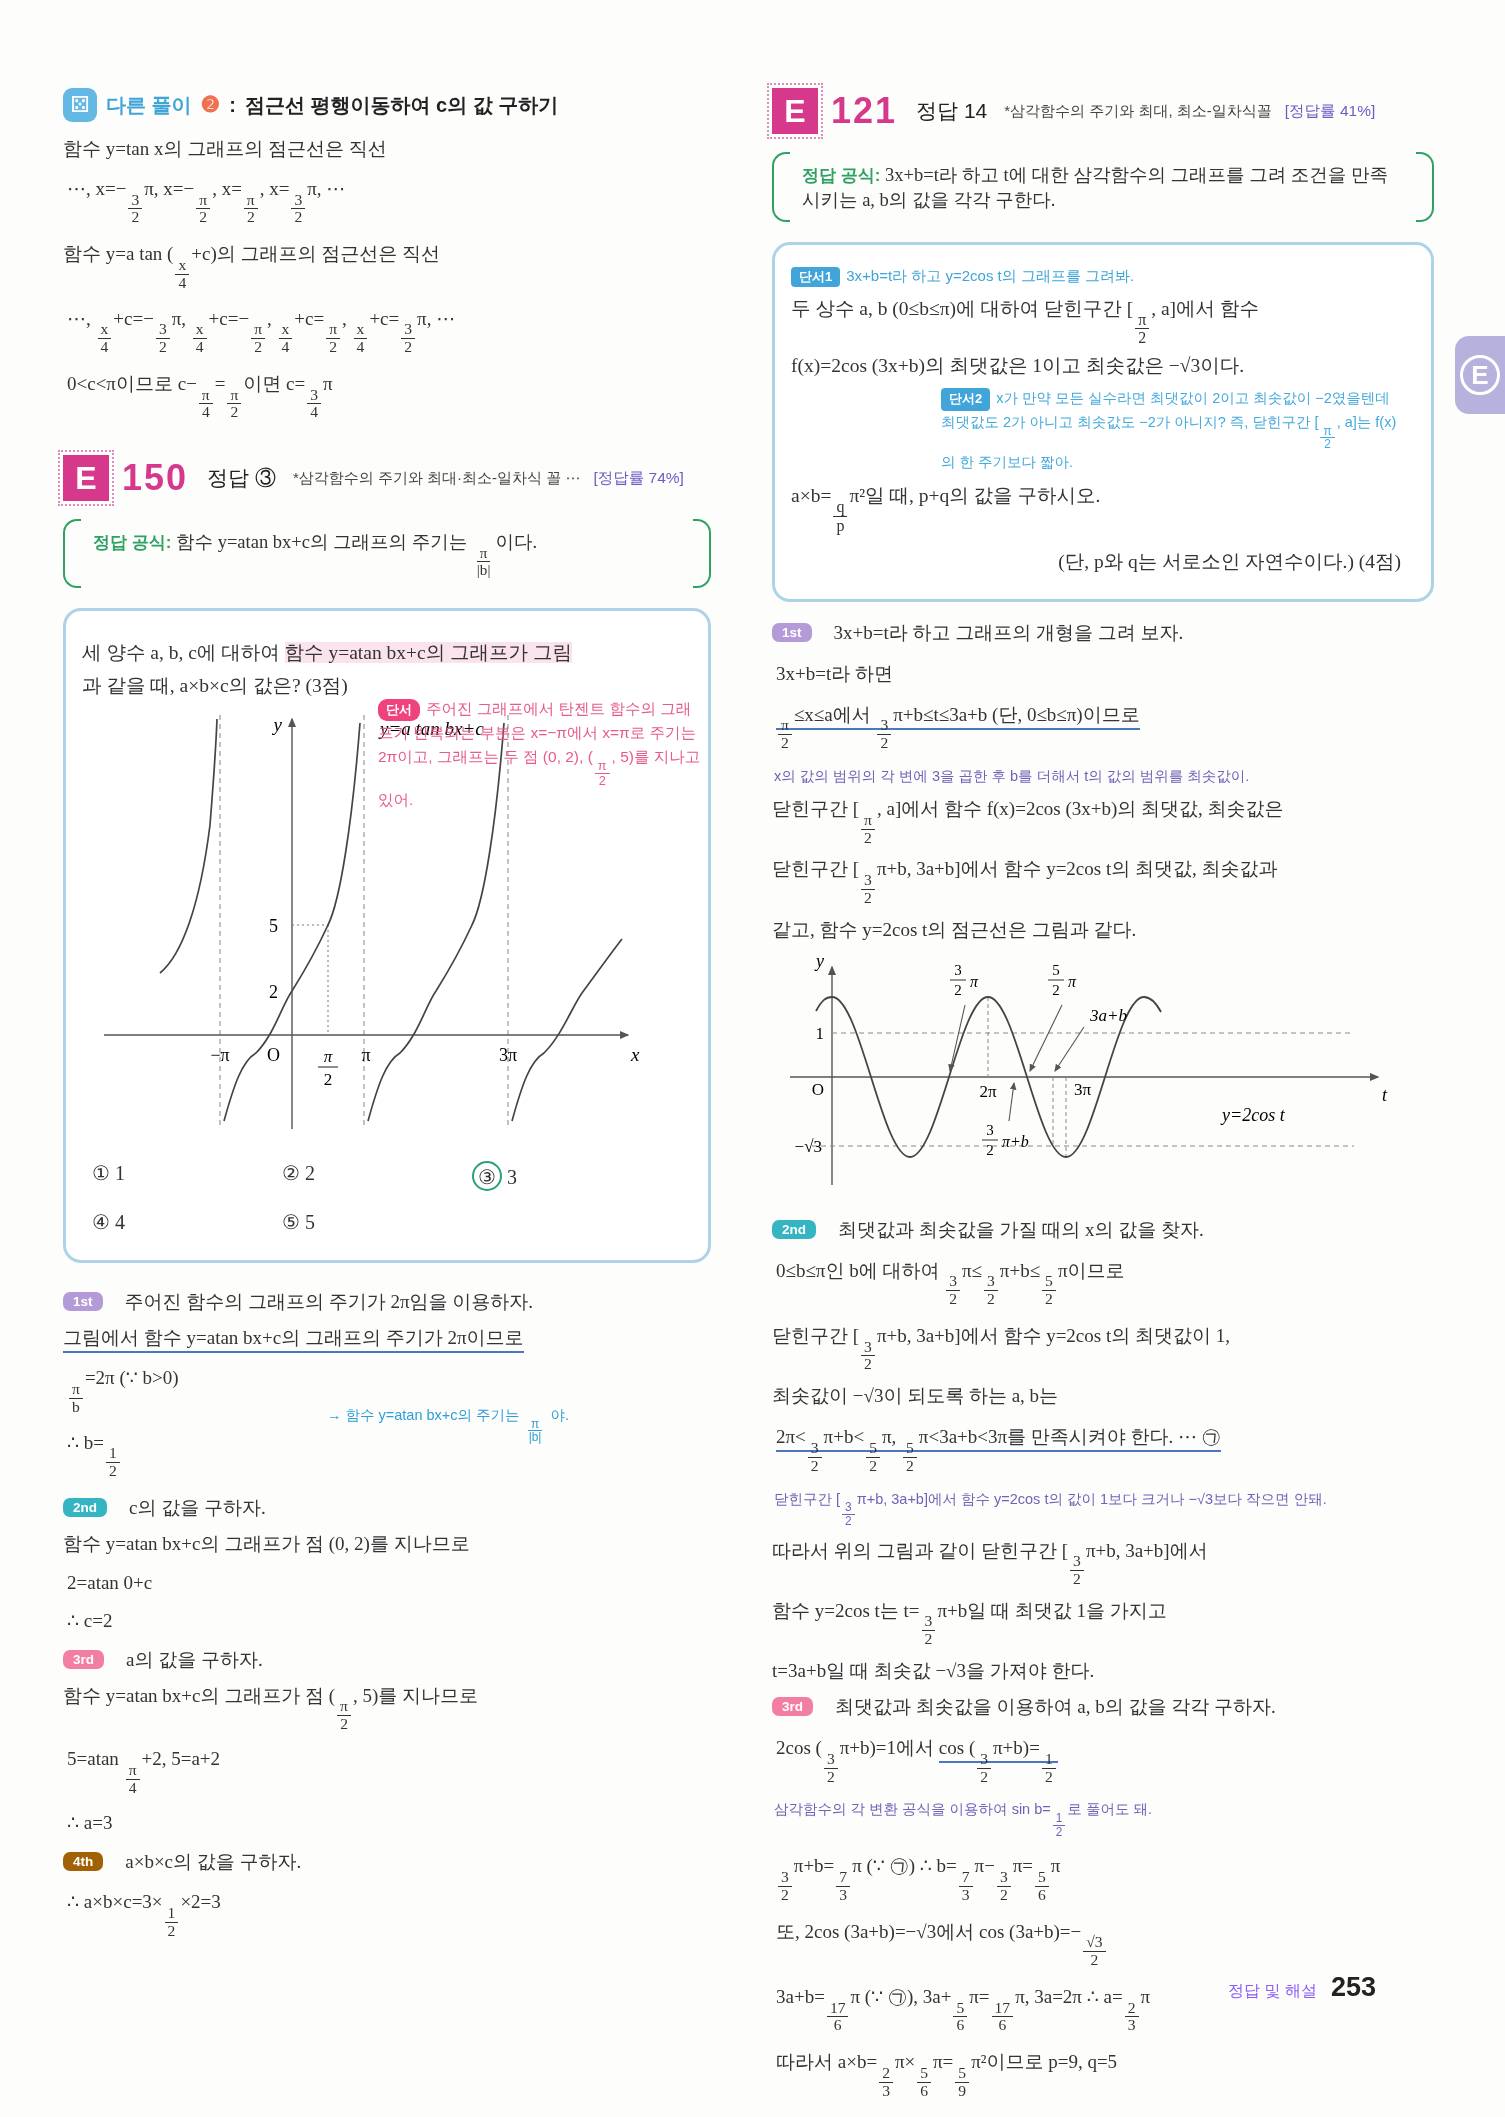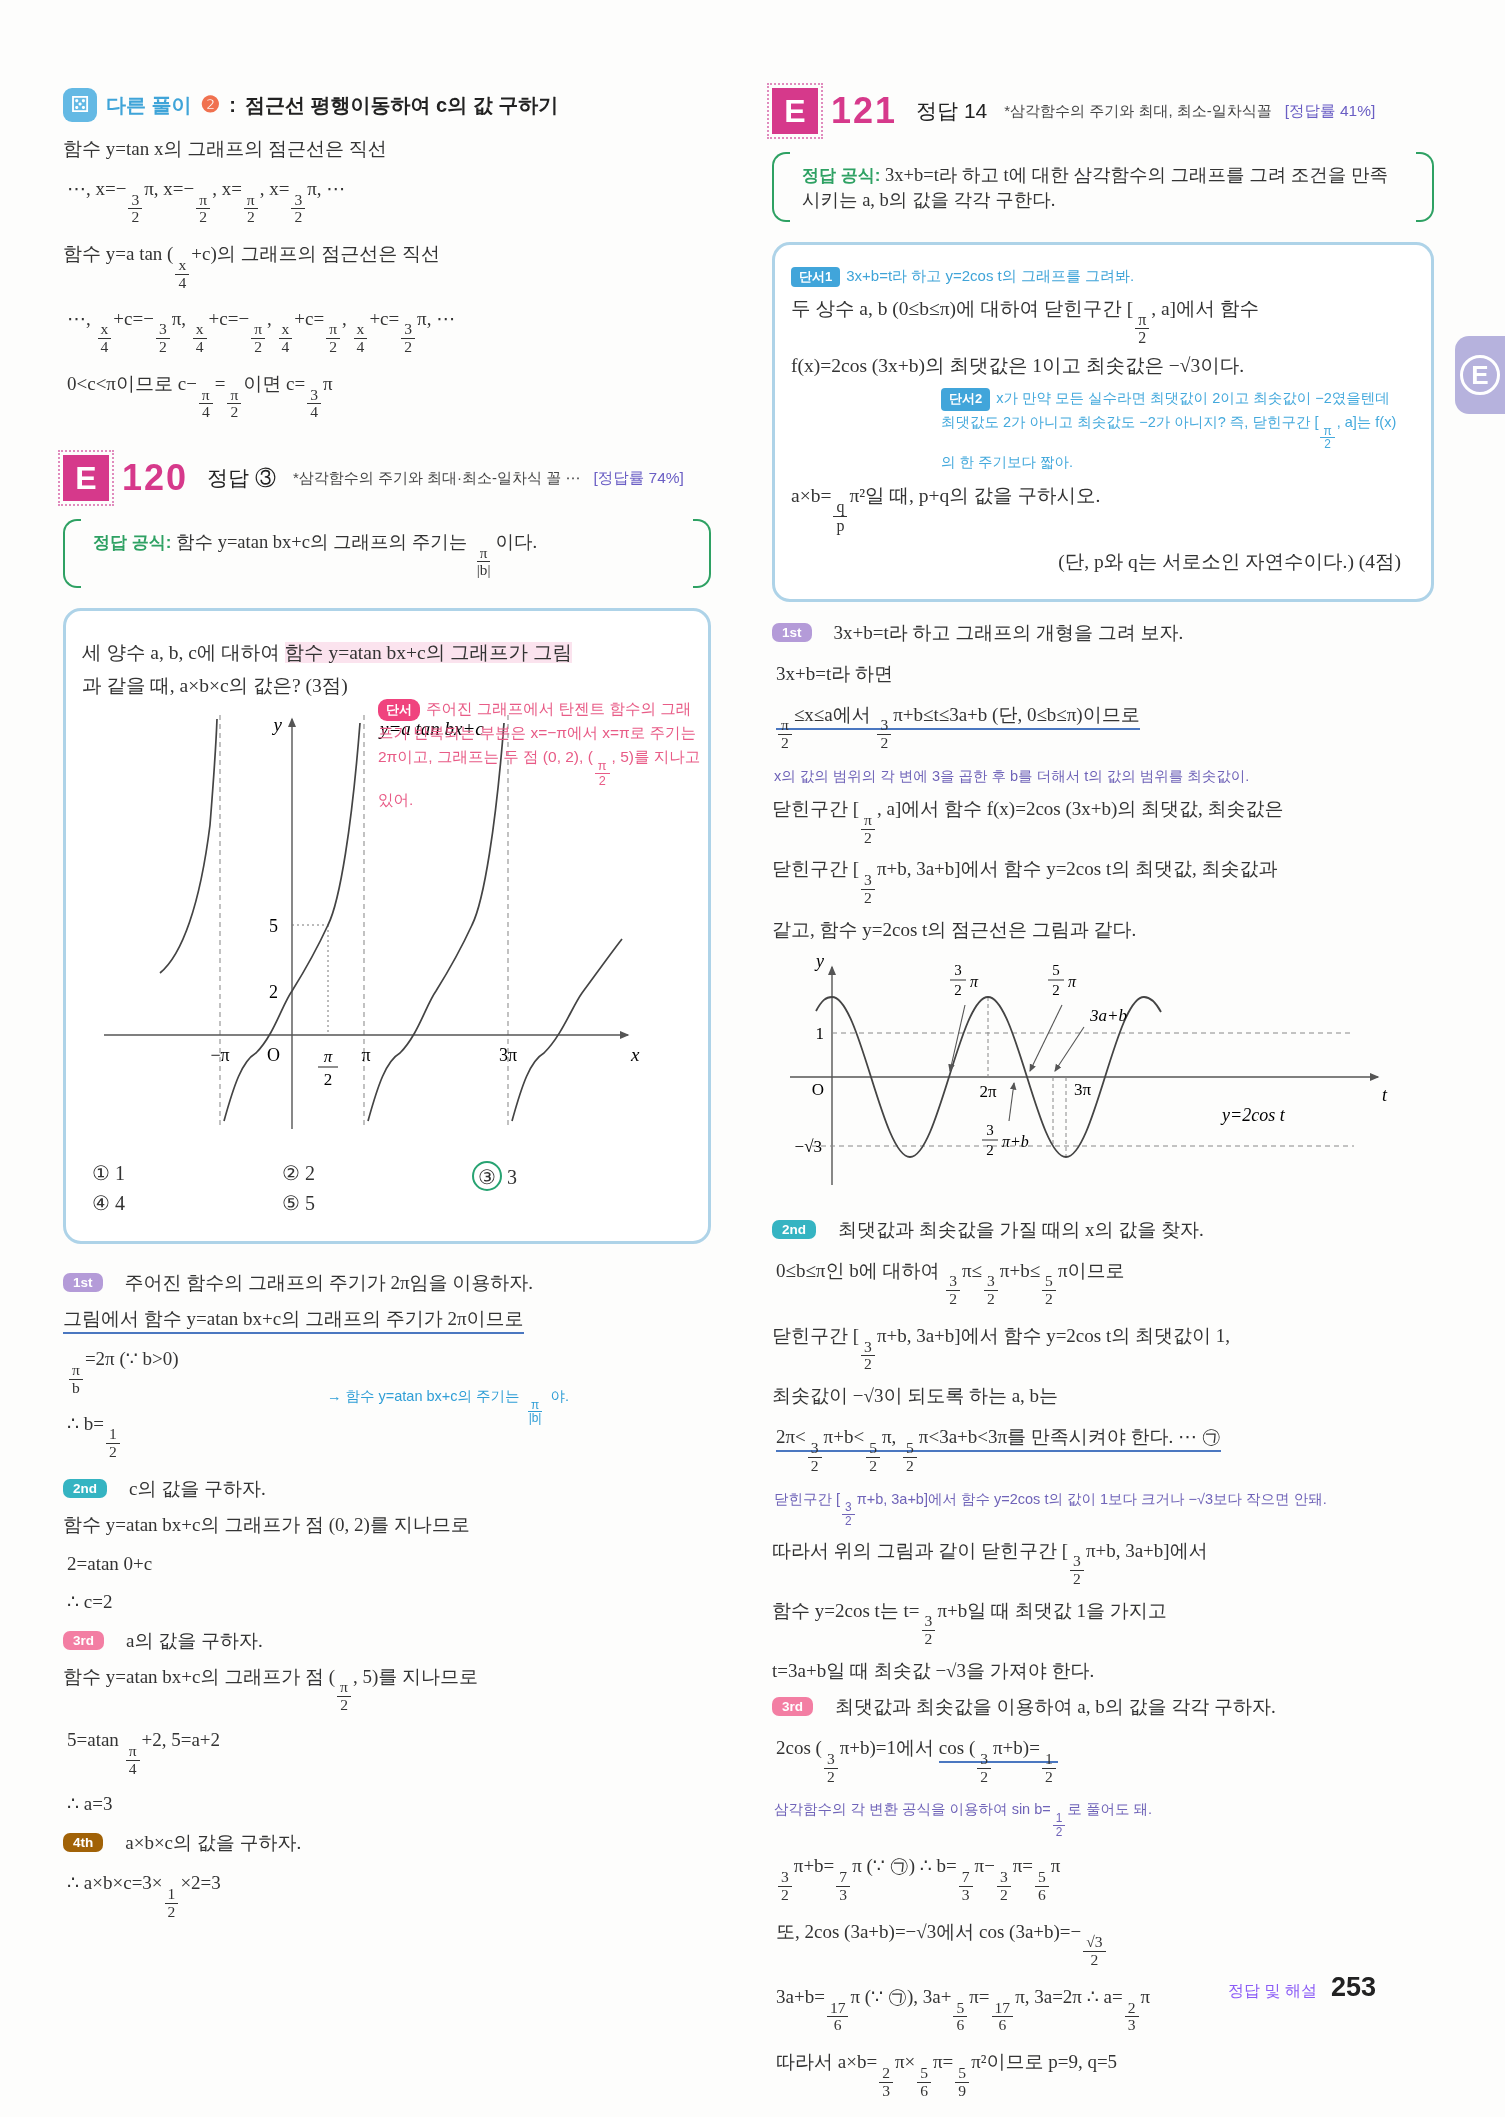--- a/index.html
+++ b/index.html
@@ -51,21 +51,21 @@
   .pbox .ptext{font-size:19.5px;margin:6px 0}
   .hl{background:#fbe3ee}
   .hintbadge{display:inline-block;background:#f0437e;color:#fff;font-family:"Liberation Sans",sans-serif;font-size:13px;font-weight:bold;padding:1px 8px;border-radius:9px;margin-right:6px}
   .hintbadge.bl{background:#41a5da;border-radius:4px}
   .hint-pink{position:absolute;top:86px;left:312px;width:328px;font-family:"Liberation Sans",sans-serif;font-size:15.5px;color:#e85b86;line-height:1.55}
   .hint-blue{font-family:"Liberation Sans",sans-serif;font-size:15px;color:#3fa4d8;margin-bottom:8px}
   .hint-cyan{font-family:"Liberation Sans",sans-serif;font-size:14.5px;color:#44a9dc;line-height:1.6;margin:8px 0 8px 150px}
   .p-right{text-align:right;font-size:19.5px;margin:14px 6px 6px 0}
 
   
-  .choices{display:grid;grid-template-columns:190px 190px 1fr;row-gap:0;margin:22px 0 8px 10px;font-size:20px}
+  .choices{display:grid;grid-template-columns:190px 190px 1fr;row-gap:19px;margin:22px 0 8px 10px;font-size:20px}
   .choice .cnum{display:inline-block;text-align:center}
   .choice .ring{border:2.4px solid #27a372;border-radius:50%;width:30px;height:30px;line-height:28px}
 
   svg text{font-family:"Liberation Serif",serif}
   .svgwrap{margin-top:6px}
 
   
   #footer{position:absolute;left:1228px;top:1972px;font-family:"Liberation Sans",sans-serif;display:flex;align-items:baseline;gap:14px}
   #footer .flab{color:#8b5cf6;font-size:16px}
   #footer .fpg{color:#222;font-size:27px;font-weight:bold}
@@ -135,21 +135,21 @@
             <span class="fn">π</span>
             <span class="fd">2</span>
           </span>이면 c=<span class="frac">
             <span class="fn">3</span>
             <span class="fd">4</span>
           </span>π</span></div>
     </div>
 
   <div class="phead">
     <span class="ebox">E</span>
-    <span class="pnum">120</span>
+    <span class="pnum">150</span>
     <span class="pans">정답 ③</span>
     <span class="ptag">*삼각함수의 주기와 최대·최소-일차식 꼴 ⋯</span>
     <span class="prate">[정답률 74%]</span>
   </div>
 
   <div class="formula">
     <span class="flabel">정답 공식:</span><span> 함수 y=atan bx+c의 그래프의 주기는 <span class="frac">
           <span class="fn">π</span>
           <span class="fd">|b|</span>
         </span>이다.</span>

